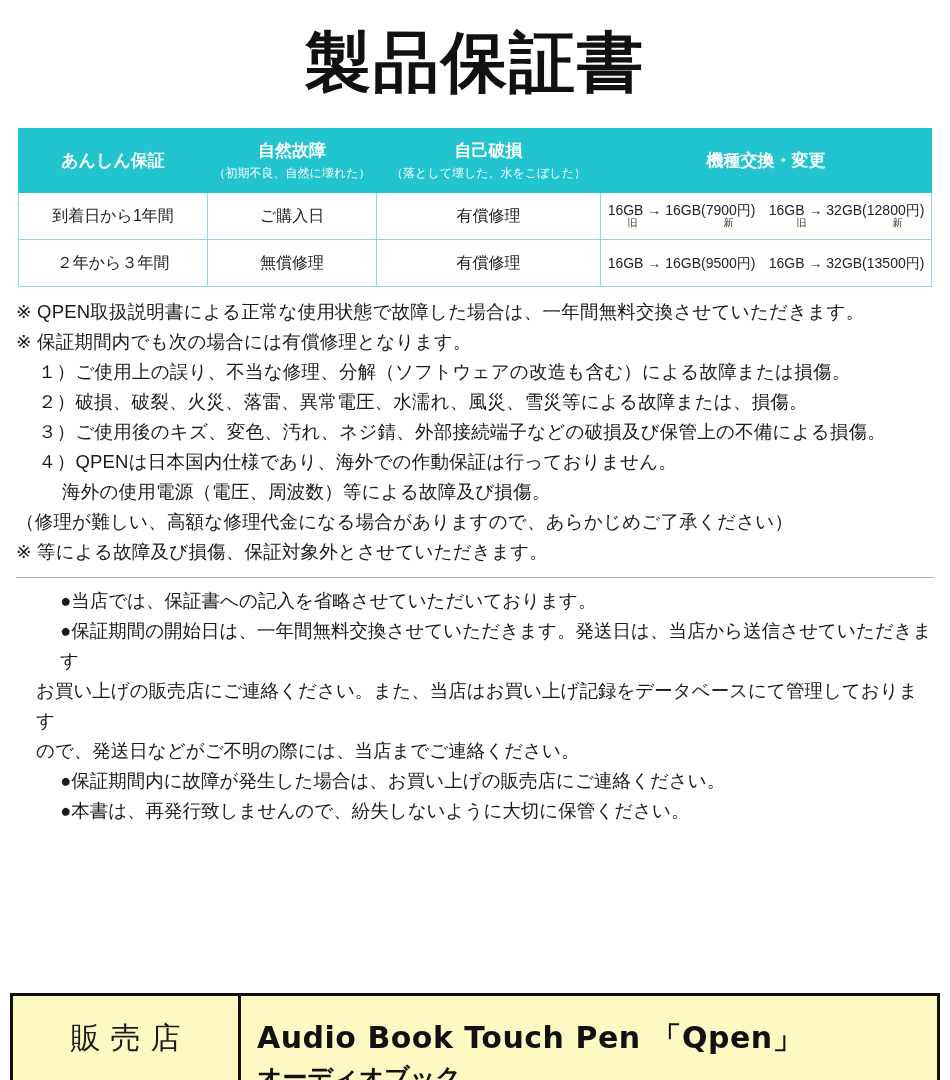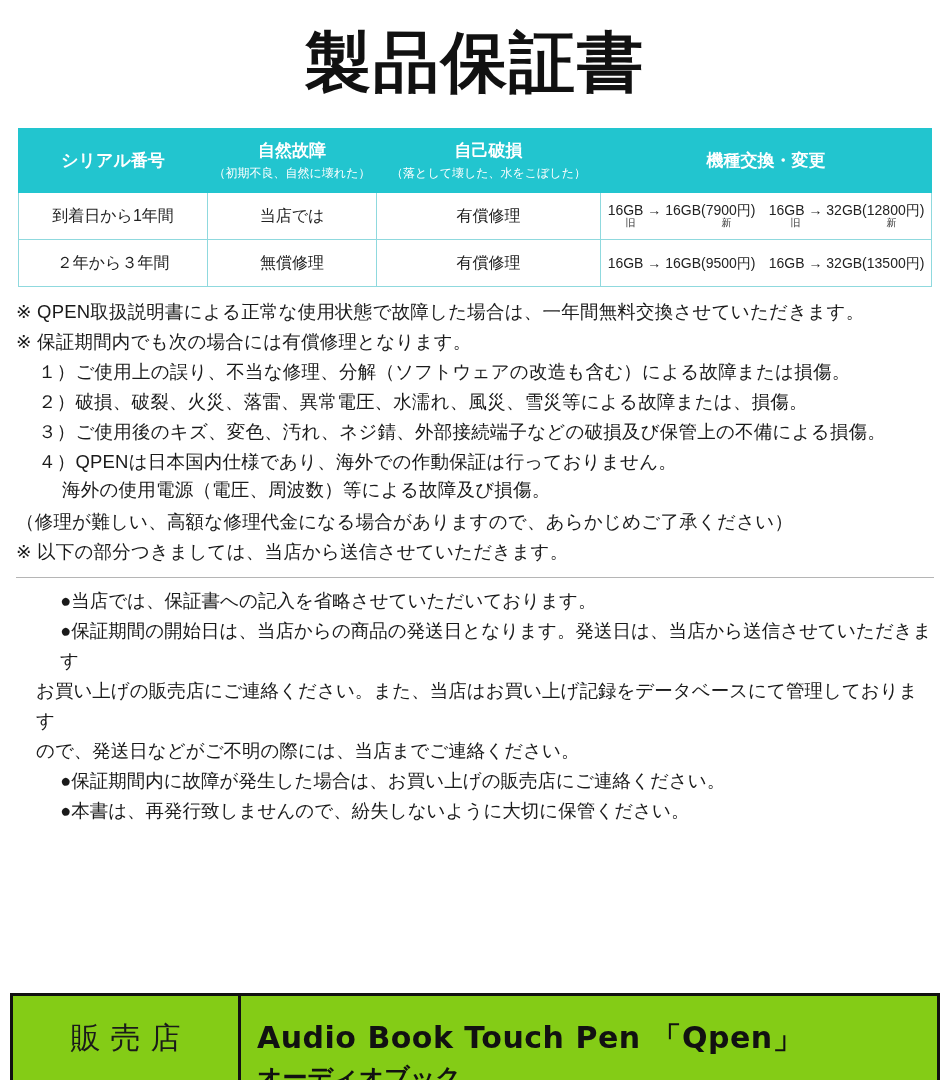--- a/index.html
+++ b/index.html
@@ -108,34 +108,34 @@
   .col2 { width: 160px; }
   .col3 { width: 215px; }
   .col4 { width: auto; }
   .exch-cell { padding: 0 !important; }
   .exch-wrap {
     display: flex;
     justify-content: space-around;
     align-items: center;
     height: 100%;
   }
-  .exch-item { font-size: 14px; line-height: 1.05; text-align: center; }
+  .exch-item { font-size: 14px; line-height: 1.05; text-align: right; }
   .exch-sub { font-size: 10px; color: #333; letter-spacing: 22px; padding-left: 16px; }
 
   
   .notes {
     margin: 10px 16px 0 16px;
     font-size: 18.5px;
     line-height: 1.62;
     letter-spacing: 0.2px;
     color: #1a1a1a;
   }
   .notes .n { display: block; }
   .notes .indent1 { padding-left: 22px; }
-  .notes .indent2 { padding-left: 46px; font-family: Liberation Mono, monospace; }
+  .notes .indent2 { padding-left: 46px; }
 
   .divider {
     margin: 10px 16px 0 16px;
     border-top: 1px solid #b5b5b5;
   }
 
   .bullets {
     margin: 8px 16px 0 16px;
     font-size: 18.5px;
     line-height: 1.62;
@@ -148,21 +148,21 @@
   .shopbar {
     position: absolute;
     left: 10px;
     right: 10px;
     bottom: 0;
     height: 84px;
     border: 3px solid #111;
     border-bottom: none;
     display: flex;
     align-items: stretch;
-    background: #84cc16;
+    background: #fef9c3;
   }
   .shop-label {
     width: 215px;
     display: flex;
     align-items: center;
     justify-content: center;
     font-size: 30px;
     letter-spacing: 10px;
     padding-left: 10px;
     border-right: 3px solid #111;
@@ -195,39 +195,39 @@
 
 <div class="page">
 
   <div class="title">製品保証書</div>
 
 
   <table class="wtable">
     <thead>
       <tr>
         <th class="col1">
-          <span class="th-main">シリアル番号</span>
+          <span class="th-main">あんしん保証</span>
         </th>
         <th class="col2">
           <span class="th-main">自然故障</span>
           <span class="th-sub">（初期不良、自然に壊れた）</span>
         </th>
         <th class="col3">
           <span class="th-main">自己破損</span>
           <span class="th-sub">（落として壊した、水をこぼした）</span>
         </th>
         <th class="col4">
           <span class="th-main">機種交換・変更</span>
         </th>
       </tr>
     </thead>
     <tbody>
       <tr>
         <td>到着日から1年間</td>
-        <td>当店では</td>
+        <td>ご購入日</td>
         <td>有償修理</td>
         <td class="exch-cell">
           <div class="exch-wrap">
             <div class="exch-item">
               <div>16GB → 16GB(7900円)</div>
               <div class="exch-sub">旧　　新</div>
             </div>
             <div class="exch-item">
               <div>16GB → 32GB(12800円)</div>
               <div class="exch-sub">旧　　新</div>
@@ -255,28 +255,28 @@
 
   <div class="notes">
     <span class="n">※ QPEN取扱説明書による正常な使用状態で故障した場合は、一年間無料交換させていただきます。</span>
     <span class="n">※ 保証期間内でも次の場合には有償修理となります。</span>
     <span class="n indent1">１）ご使用上の誤り、不当な修理、分解（ソフトウェアの改造も含む）による故障または損傷。</span>
     <span class="n indent1">２）破損、破裂、火災、落雷、異常電圧、水濡れ、風災、雪災等による故障または、損傷。</span>
     <span class="n indent1">３）ご使用後のキズ、変色、汚れ、ネジ錆、外部接続端子などの破損及び保管上の不備による損傷。</span>
     <span class="n indent1">４）QPENは日本国内仕様であり、海外での作動保証は行っておりません。</span>
     <span class="n indent2">海外の使用電源（電圧、周波数）等による故障及び損傷。</span>
     <span class="n">（修理が難しい、高額な修理代金になる場合がありますので、あらかじめご了承ください）</span>
-    <span class="n">※ 以下の部分つきましては、当店から送信させていただきます。</span>
+    <span class="n">※ 等による故障及び損傷、保証対象外とさせていただきます。</span>
   </div>
 
   <div class="divider"></div>
 
   <div class="bullets">
     <span class="b">●当店では、保証書への記入を省略させていただいております。</span>
-    <span class="b">●保証期間の開始日は、当店からの商品の発送日となります。発送日は、当店から送信させていただきます</span>
+    <span class="b">●保証期間の開始日は、一年間無料交換させていただきます。発送日は、当店から送信させていただきます</span>
     <span class="cont">お買い上げの販売店にご連絡ください。また、当店はお買い上げ記録をデータベースにて管理しております</span>
     <span class="cont">ので、発送日などがご不明の際には、当店までご連絡ください。</span>
     <span class="b">●保証期間内に故障が発生した場合は、お買い上げの販売店にご連絡ください。</span>
     <span class="b">●本書は、再発行致しませんので、紛失しないように大切に保管ください。</span>
   </div>
 
   <div class="shopbar">
     <div class="shop-label">販売店</div>
     <div class="shop-body">
       <div class="prod-en">Audio Book Touch Pen 「Qpen」</div>

